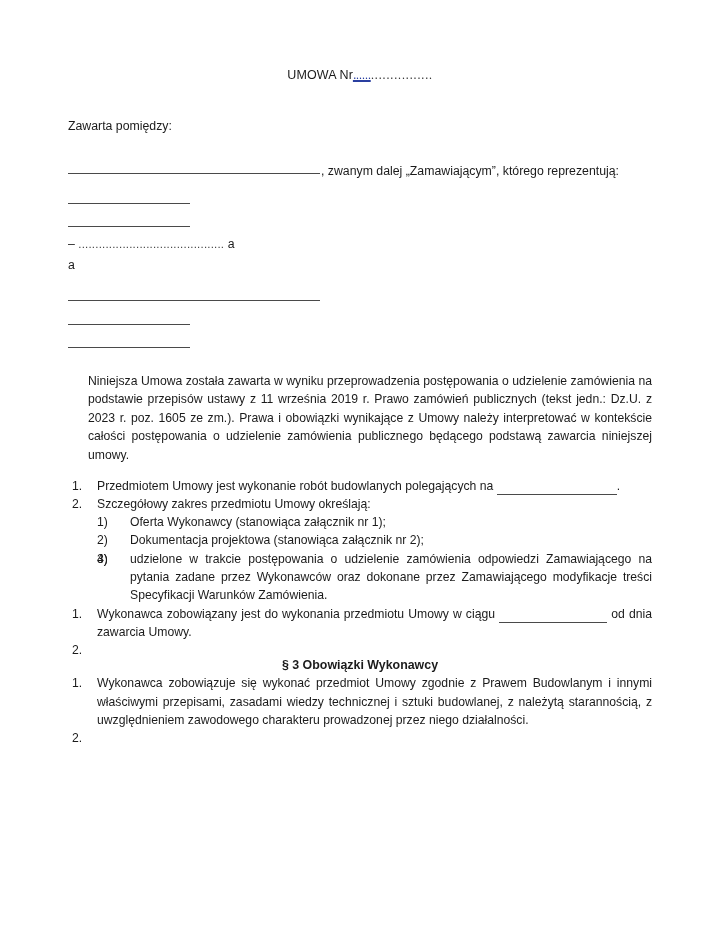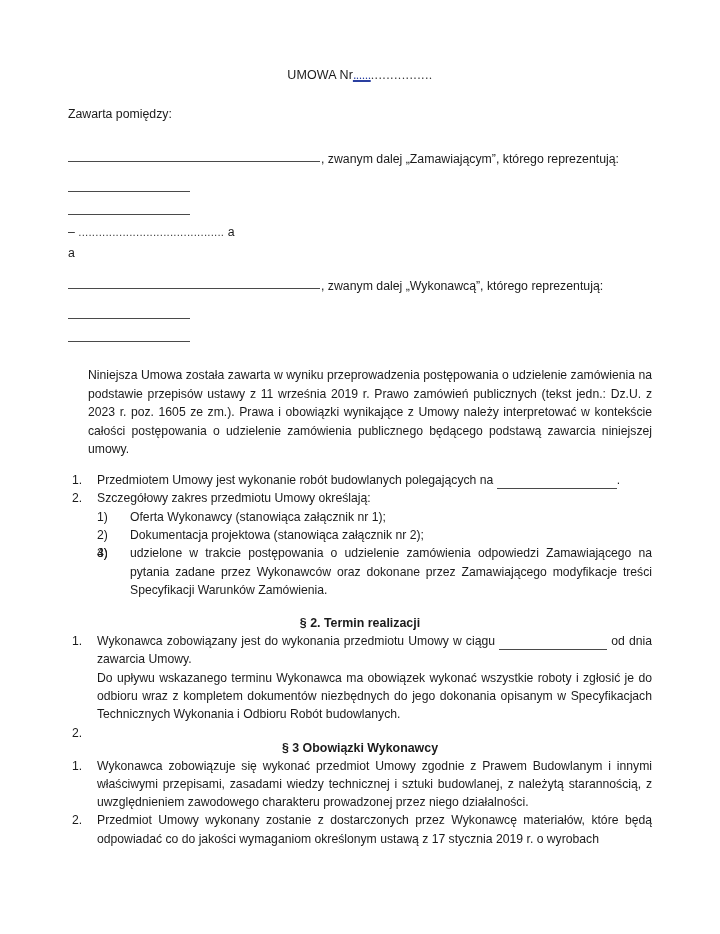--- a/index.html
+++ b/index.html
@@ -49,21 +49,21 @@
     text-underline-offset: 1px;
     letter-spacing: -0.5px;
   }
   .doc-title .dots {
     color: #3a3a3a;
     letter-spacing: 0.4px;
   }
 
   
   .parties {
-    margin-top: 24px;
+    margin-top: 36px;
   }
   .lead {
     font-size: 12.3px;
     line-height: 1.45;
     margin: 0 0 26px 0;
   }
   .fill-row {
     display: flex;
     align-items: flex-start;
     font-size: 12.3px;
@@ -209,21 +209,20 @@
       <div class="rule-row">
         <span class="rule-short"></span>
       </div>
 
       <div class="dash-dot-row"><span>–</span> <span class="dotline">...........................................</span> <span>a</span></div>
 
       <p class="single-a">a</p>
 
       <div class="fill-row">
         <span class="rule-long"></span>
-          <span class="after-rule">, zwanym dalej „Wykonawcą”, którego reprezentują:</span>
       </div>
 
       <div class="rule-row">
         <span class="rule-short"></span>
       </div>
 
       <div class="rule-row">
         <span class="rule-short"></span>
       </div>
     </div>
@@ -249,38 +248,36 @@
             </li>
             <li>
               <span class="marker">4)</span><span>udzielone w trakcie postępowania o udzielenie zamówienia odpowiedzi Zamawiającego na pytania zadane przez Wykonawców oraz dokonane przez Zamawiającego modyfikacje treści Specyfikacji Warunków Zamówienia.</span>
             </li>
           </ol>
         </li>
       </ol>
     </div>
 
     <div>
-      <div class="sec-head">§ 2. Termin realizacji</div>
       <ol class="lvl1">
         <li>
           <span class="marker">1.</span><span>Wykonawca zobowiązany jest do wykonania przedmiotu Umowy w ciągu</span> <span class="inline-blank blank-w2"></span> <span>od dnia zawarcia Umowy.</span>
-          <p class="cont-para">Do upływu wskazanego terminu Wykonawca ma obowiązek wykonać wszystkie roboty i zgłosić je do odbioru wraz z kompletem dokumentów niezbędnych do jego dokonania opisanym w Specyfikacjach Technicznych Wykonania i Odbioru Robót budowlanych.</p>
         </li>
         <li>
           <span class="marker">2.</span>
         </li>
       </ol>
     </div>
 
     <div>
       <div class="sec-head">§ 3 Obowiązki Wykonawcy</div>
       <ol class="lvl1">
         <li>
           <span class="marker">1.</span><span>Wykonawca zobowiązuje się wykonać przedmiot Umowy zgodnie z Prawem Budowlanym i innymi właściwymi przepisami, zasadami wiedzy technicznej i sztuki budowlanej, z należytą starannością, z uwzględnieniem zawodowego charakteru prowadzonej przez niego działalności.</span>
         </li>
         <li>
-          <span class="marker">2.</span><span>Przedmiot Umowy wykonany zostanie z dostarczonych przez Wykonawcę materiałów, które będą odpowiadać co do jakości wymaganiom określonym ustawą z 17 stycznia 2019 r. o wyrobach</span>
+          <span class="marker">2.</span>
         </li>
       </ol>
     </div>
 
   </div>
 </div>
 
 </body></html>

